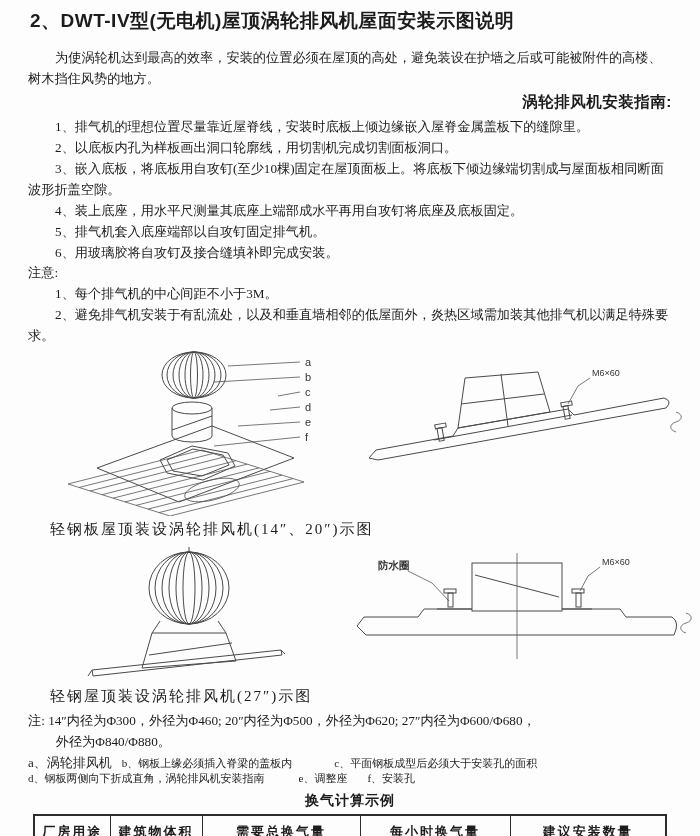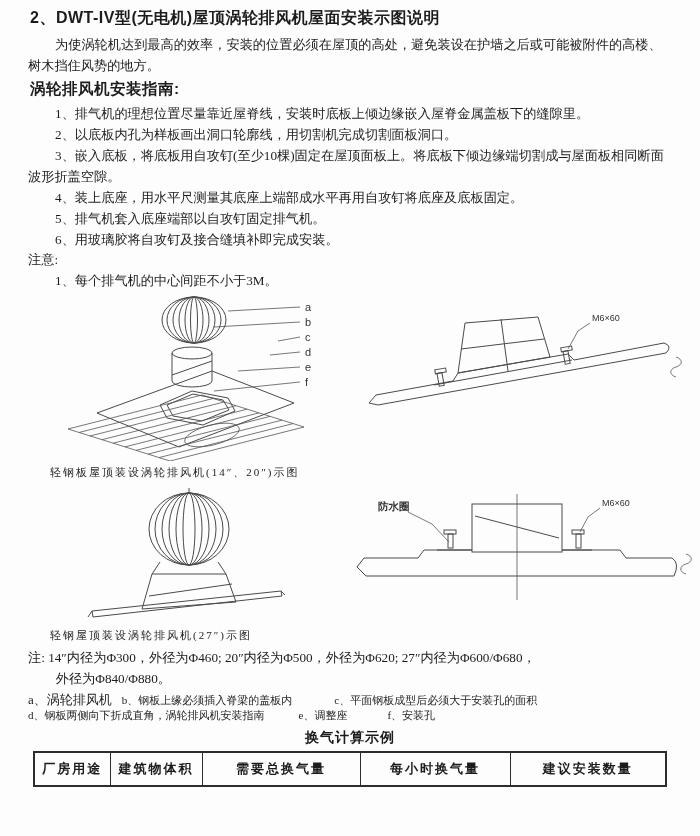--- a/index.html
+++ b/index.html
@@ -5,50 +5,50 @@
   html,body{margin:0;padding:0;background:#ffffff;}
   .doc{
     width:700px;height:836px;box-sizing:border-box;
     padding:6px 28px 4px 28px;
     background:#fdfdfd;color:#1c1c1c;
     font-family:"Liberation Serif","DejaVu Serif",serif;
     overflow:hidden;position:relative;
   }
   .title{
     font-family:"Liberation Sans","DejaVu Sans",sans-serif;
-    font-weight:bold;font-size:16px;margin:2px 0 5px 2px;letter-spacing:.5px;
+    font-weight:bold;font-size:19px;margin:2px 0 13px 2px;letter-spacing:.5px;
   }
   p{margin:0;}
   .body-text{font-size:13.2px;line-height:21px;text-indent:2.05em;}
   .section-heading{
     font-family:"Liberation Sans","DejaVu Sans",sans-serif;
-    font-weight:bold;font-size:15.5px;margin:3px 0 3px 2px;letter-spacing:.5px;
+    font-weight:bold;font-size:15.5px;margin:3px 0 3px 2px;letter-spacing:.5px;text-align:right;
   }
   .step{font-size:13.2px;line-height:21px;text-indent:2.05em;}
   .notice-head{font-size:13.2px;line-height:20px;}
   .diagram-row1{display:flex;align-items:flex-start;margin-top:4px;height:166px;}
   .diagram-row2{display:flex;align-items:flex-start;margin-top:6px;height:138px;}
   .panel{flex:0 0 auto;}
   svg{display:block;}
   .sketch{stroke:#4a4a4a;stroke-width:1;fill:none;}
   .sketch2{stroke:#555;stroke-width:.8;fill:none;}
   .svg-label{font-family:"Liberation Sans","DejaVu Sans",sans-serif;fill:#333;}
-  .caption{font-size:11px;letter-spacing:2px;margin:4px 0 2px 22px;}
+  .caption{font-size:15px;letter-spacing:2px;margin:4px 0 2px 22px;}
   .caption-row{display:flex;justify-content:space-between;margin:4px 0 2px 22px;}
   .caption-row .caption{margin:0;text-align:center;}
   .caption-right{margin-right:6px;}
   .spec-note{font-size:13.2px;line-height:21px;margin-top:4px;}
   .spec-note .cont{margin-left:2.1em;}
   .footnotes{margin-top:3px;font-size:11px;line-height:15px;color:#222;}
   .footnotes .fn-row{display:flex;align-items:baseline;}
   .fn-a{font-size:13px;margin-right:10px;white-space:nowrap;}
   .fn-b{margin-right:42px;white-space:nowrap;}
   .fn-c{white-space:nowrap;}
   .fn-d{margin-right:34px;white-space:nowrap;}
-  .fn-e{margin-right:40px;white-space:nowrap;text-align:center;}
+  .fn-e{margin-right:20px;white-space:nowrap;text-align:center;}
   .table-title{
     font-family:"Liberation Sans","DejaVu Sans",sans-serif;
     font-weight:bold;font-size:14px;text-align:center;margin:6px 0 4px 0;letter-spacing:1px;
   }
   table.vent{
     border-collapse:collapse;margin:0 auto;width:632px;table-layout:fixed;
     border:2px solid #2d2d2d;
   }
   table.vent th,table.vent td{
     border:1.5px solid #2d2d2d;text-align:center;vertical-align:middle;padding:2px 2px;
@@ -71,20 +71,21 @@
 
   <p class="step">1、排气机的理想位置尽量靠近屋脊线，安装时底板上倾边缘嵌入屋脊金属盖板下的缝隙里。</p>
   <p class="step">2、以底板内孔为样板画出洞口轮廓线，用切割机完成切割面板洞口。</p>
   <p class="step">3、嵌入底板，将底板用自攻钉(至少10棵)固定在屋顶面板上。将底板下倾边缘端切割成与屋面板相同断面波形折盖空隙。</p>
   <p class="step">4、装上底座，用水平尺测量其底座上端部成水平再用自攻钉将底座及底板固定。</p>
   <p class="step">5、排气机套入底座端部以自攻钉固定排气机。</p>
   <p class="step">6、用玻璃胶将自攻钉及接合缝填补即完成安装。</p>
 
   <p class="notice-head">注意:</p>
   <p class="step">1、每个排气机的中心间距不小于3M。</p>
+  <p class="step">2、避免排气机安装于有乱流处，以及和垂直墙相邻的低屋面外，炎热区域需加装其他排气机以满足特殊要求。</p>
 
   <div class="diagram-row1">
     <div class="panel" style="margin-left:14px;">
       <svg width="300" height="166" viewBox="0 0 300 166">
 
         <g class="sketch">
           <ellipse cx="152" cy="25" rx="32" ry="23"></ellipse>
           <ellipse cx="152" cy="25" rx="27" ry="23"></ellipse>
           <ellipse cx="152" cy="25" rx="21" ry="23"></ellipse>
           <ellipse cx="152" cy="25" rx="15" ry="23"></ellipse>

